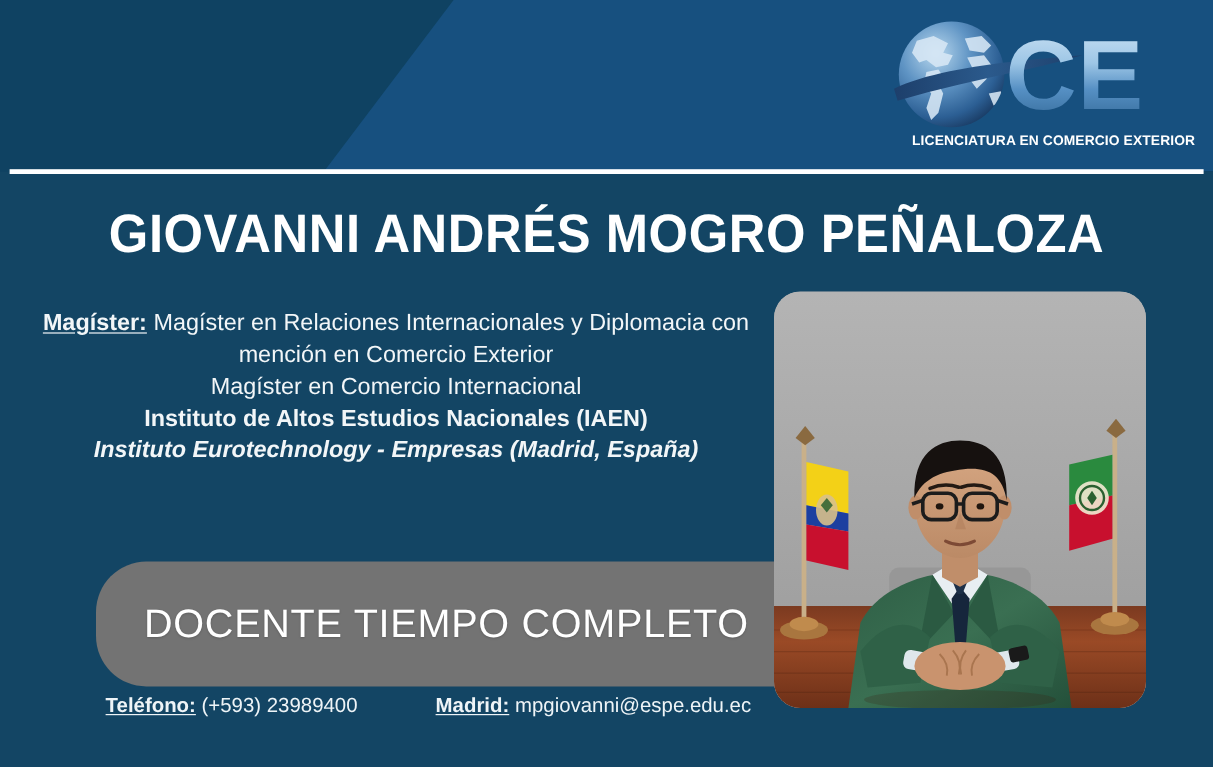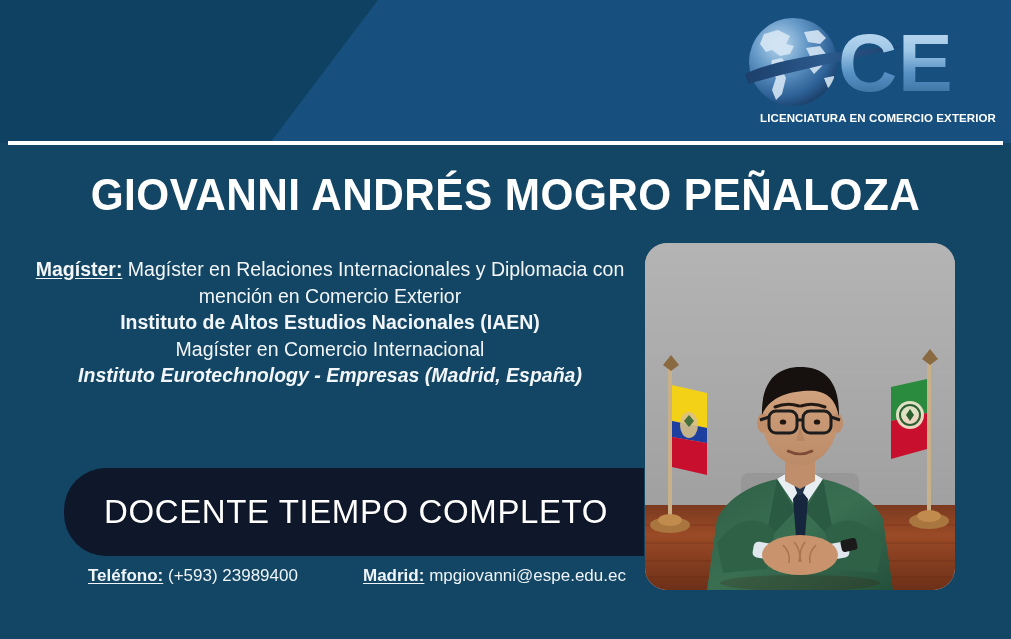--- a/index.html
+++ b/index.html
@@ -106,43 +106,43 @@
     font-weight: bold;
   }
   .edu-inst-italic {
     font-weight: bold;
     font-style: italic;
   }
 
   
   #role-badge {
     position: absolute;
-    left: 64px;
+    left: 80px;
     top: 468px;
     width: 580px;
-    height: 88px;
-    background: #0f172a;
+    height: 104px;
+    background: #737373;
     border-radius: 42px 0 0 42px;
     display: flex;
     align-items: center;
   }
   #role-badge-label {
     margin-left: 40px;
     font-size: 33px;
     color: #ffffff;
     letter-spacing: 0.6px;
     text-shadow: 0 1px 2px rgba(0,0,0,0.18);
     white-space: nowrap;
   }
 
   
   #contact {
     position: absolute;
     left: 78px;
-    top: 566px;
+    top: 578px;
     width: 560px;
     height: 26px;
     color: #eef4f7;
     font-size: 17px;
   }
   .contact-item {
     position: absolute;
     white-space: nowrap;
   }
   #contact-phone { left: 10px; top: 0; }
@@ -220,22 +220,22 @@
     <div id="logo-subtitle">LICENCIATURA EN COMERCIO EXTERIOR</div>
   </div>
 
   <div id="person-name">GIOVANNI ANDRÉS MOGRO PEÑALOZA</div>
 
   <div id="education">
     <div class="edu-line wrap">
       <span class="edu-label">Magíster:</span>
       <span>Magíster en Relaciones Internacionales y Diplomacia con mención en Comercio Exterior</span>
     </div>
+    <div class="edu-line">Magíster en Comercio Internacional</div>
     <div class="edu-line edu-inst">Instituto de Altos Estudios Nacionales (IAEN)</div>
-    <div class="edu-line">Magíster en Comercio Internacional</div>
     <div class="edu-line edu-inst-italic">Instituto Eurotechnology - Empresas  (Madrid, España)</div>
   </div>
 
   <div id="role-badge">
     <span id="role-badge-label">DOCENTE TIEMPO COMPLETO</span>
   </div>
 
   <div id="contact">
     <div class="contact-item" id="contact-phone">
       <span class="contact-label">Teléfono:</span>

